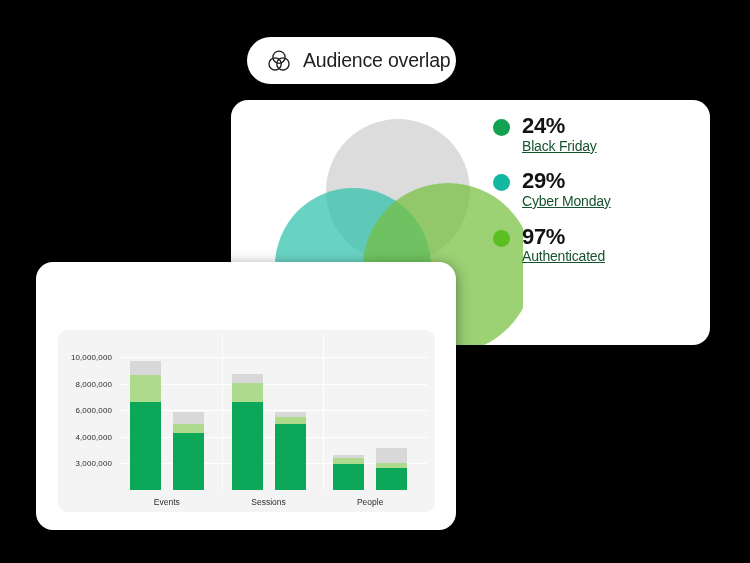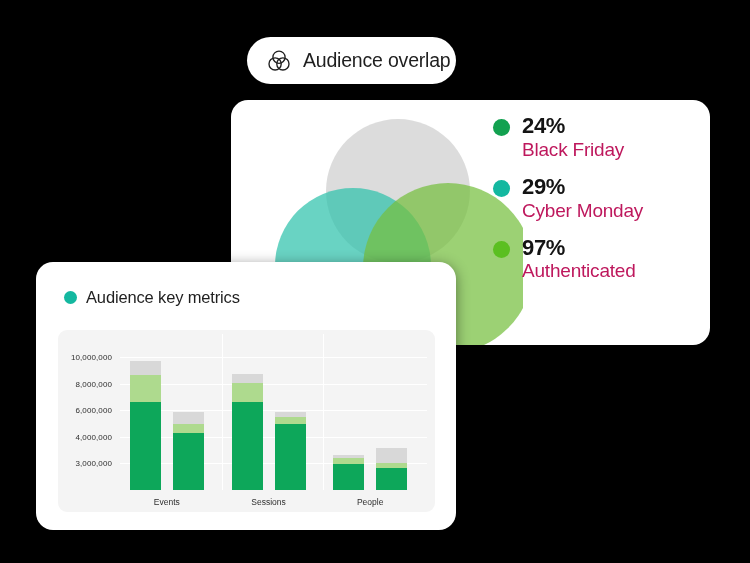--- a/index.html
+++ b/index.html
@@ -38,21 +38,21 @@
 
   .legend {
     position: absolute; left: 262px; top: 14px;
     width: 215px;
     display: flex; flex-direction: column; gap: 15px;
   }
   .legend-item { display: flex; align-items: flex-start; gap: 12px; }
   .legend-dot { width: 17px; height: 17px; border-radius: 50%; flex: none; margin-top: 5px; }
   .legend-txt { display: flex; flex-direction: column; line-height: 1.12; }
   .legend-pct { font-size: 22px; font-weight: bold; color: #141414; letter-spacing: -.3px; }
-  .legend-name { font-size: 19px; color: #be185d; letter-spacing: -.2px; }
+  .legend-name { font-size: 14px; color: #14532d; letter-spacing: -.2px; text-decoration: underline; }
 
   
   .card-metrics {
     position: absolute; left: 36px; top: 262px;
     width: 420px; height: 268px;
     background: #ffffff;
     border-radius: 17px;
     box-shadow: 0 3px 14px rgba(0,0,0,.45);
     overflow: hidden;
   }
@@ -132,24 +132,20 @@
         <span class="legend-dot" style="background:#5bbf21"></span>
         <span class="legend-txt">
           <span class="legend-pct">97%</span>
           <span class="legend-name">Authenticated</span>
         </span>
       </div>
     </div>
   </div>
 
   <div class="card-metrics">
-    <div class="metrics-head">
-      <span class="metrics-dot" style="background:#14b8a0"></span>
-      <span class="metrics-title">Audience key metrics</span>
-    </div>
 
     <div class="plot">
       <div class="plot-inner" id="plot-inner">
           <div class="gridline" style="top: 133.455px; left: 62px;"></div>
           <div class="axis-label" style="top: 133.455px; left: 0px; right: auto; width: 54px; text-align: right;">3,000,000</div>
           <div class="gridline" style="top: 106.909px; left: 62px;"></div>
           <div class="axis-label" style="top: 106.909px; left: 0px; right: auto; width: 54px; text-align: right;">4,000,000</div>
           <div class="gridline" style="top: 80.3636px; left: 62px;"></div>
           <div class="axis-label" style="top: 80.3636px; left: 0px; right: auto; width: 54px; text-align: right;">6,000,000</div>
           <div class="gridline" style="top: 53.8182px; left: 62px;"></div>

